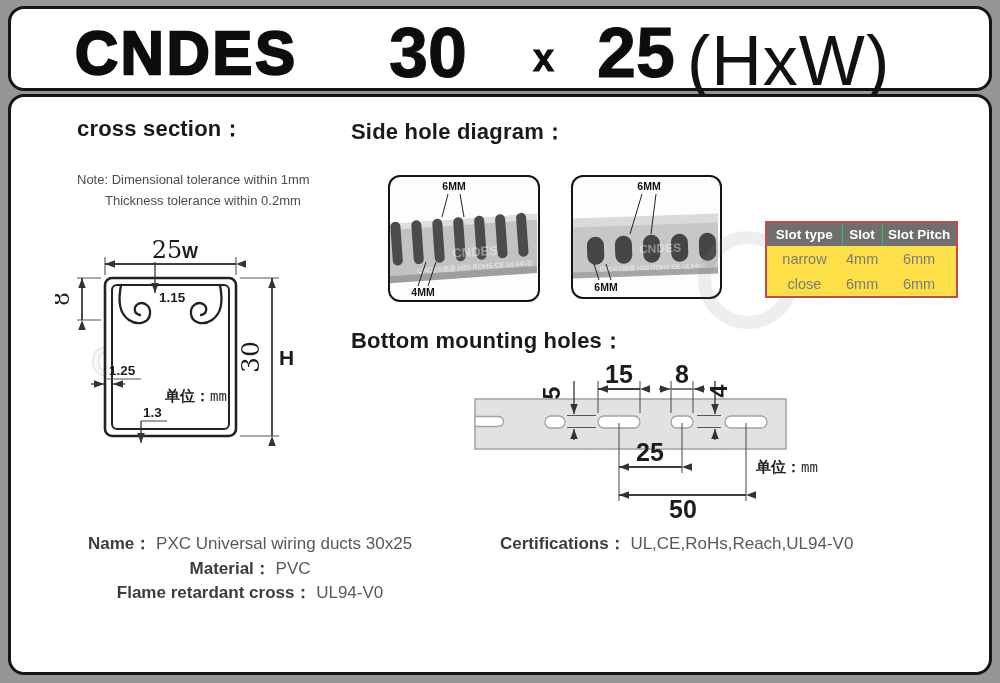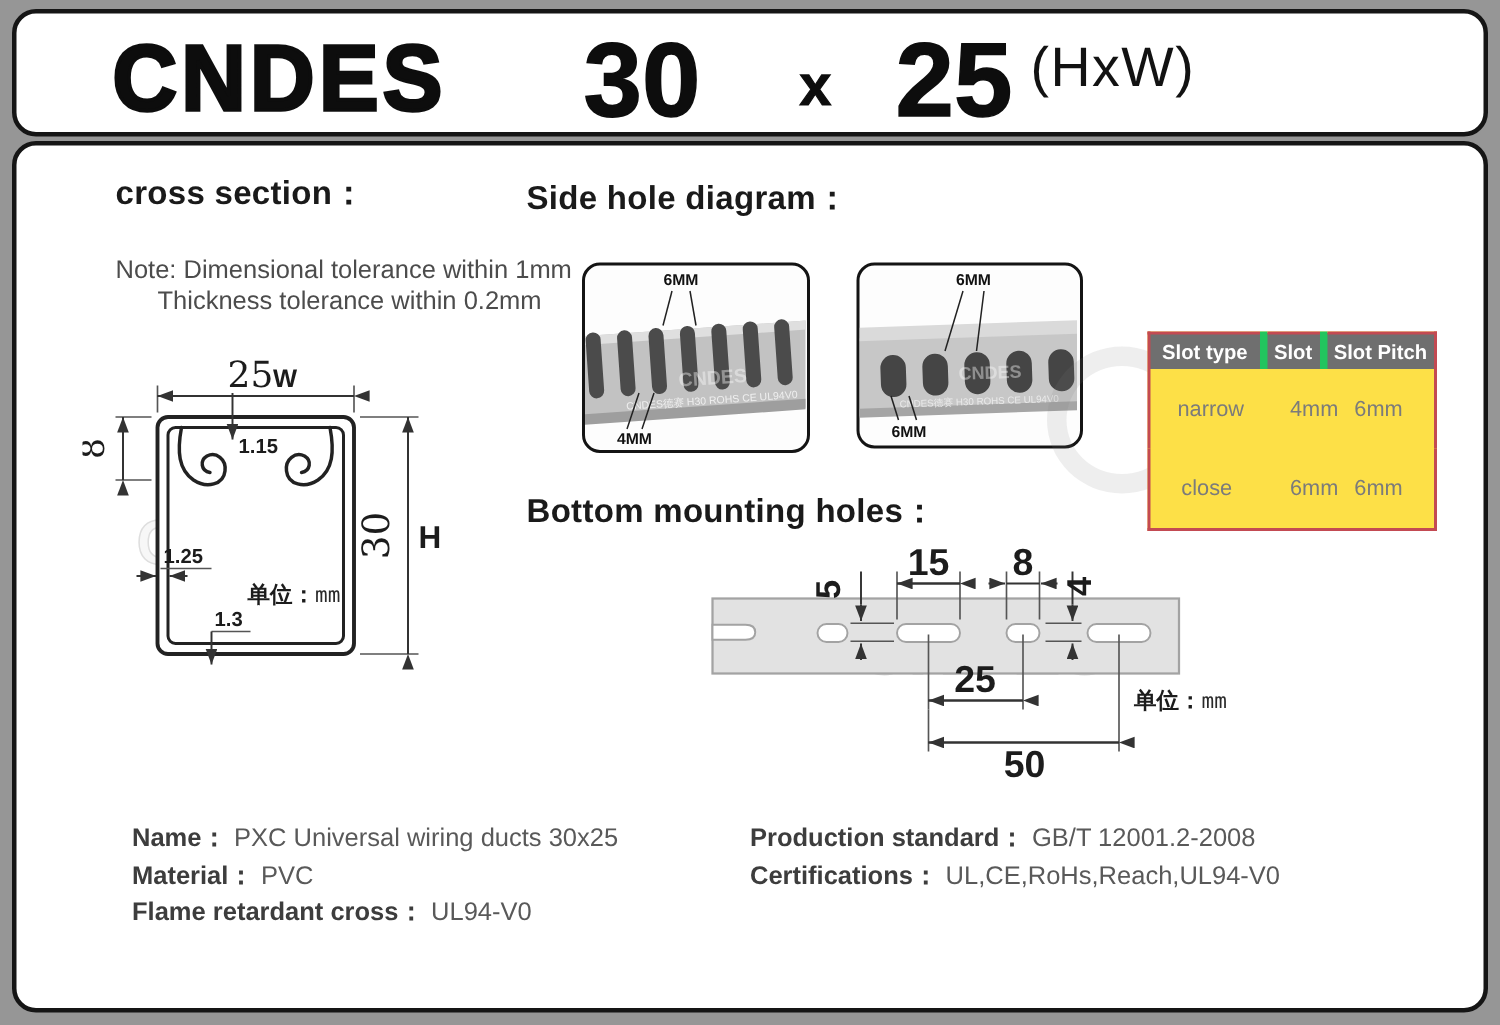--- a/index.html
+++ b/index.html
@@ -15,30 +15,30 @@
   #header-box{left:8px;top:6px;width:984px;height:85px;}
   #main-box{left:8px;top:94px;width:984px;height:581px;}
 
   
   .hd{position:absolute;color:#0d0d0d;line-height:1;white-space:nowrap;}
   .brand{left:64px;top:13px;font-size:62px;font-weight:700;letter-spacing:3px;
          -webkit-text-stroke:2.4px #0d0d0d;transform:scaleX(.96);transform-origin:left;}
   .size-h{left:378px;top:9px;font-size:70px;font-weight:700;-webkit-text-stroke:1px #0d0d0d;}
   .size-x{left:522px;top:30px;font-size:38px;font-weight:700;-webkit-text-stroke:.8px #0d0d0d;}
   .size-w{left:586px;top:9px;font-size:70px;font-weight:700;-webkit-text-stroke:1px #0d0d0d;}
-  .hxw{left:676px;top:17px;font-size:37px;font-weight:400;letter-spacing:1px;color:#121212;}
+  .hxw{left:676px;top:17px;font-size:70px;font-weight:400;letter-spacing:1px;color:#121212;}
 
   
   .sec-heading{position:absolute;font-size:22px;font-weight:800;color:#1a1a1a;
                letter-spacing:.2px;white-space:nowrap;}
   #heading-cross{left:66px;top:17px;}
   #heading-side{left:340px;top:20px;}
   #heading-bottom{left:340px;top:229px;}
 
-  .note{position:absolute;left:66px;top:72px;font-size:17px;color:#4c4c4c;line-height:21px;}
+  .note{position:absolute;left:66px;top:72px;font-size:13px;color:#4c4c4c;line-height:21px;}
   .note .l2{padding-left:28px;}
 
   
   #cross-svg{position:absolute;left:44px;top:134px;}
   #bottom-svg{position:absolute;left:422px;top:262px;}
 
   .photo-box{
     position:absolute;background:#fdfdfd;border:2.5px solid #141414;
     border-radius:12px;box-sizing:border-box;overflow:hidden;
   }
@@ -52,28 +52,28 @@
 
   
   #slot-table{
     position:absolute;left:754px;top:124px;width:191px;
     border-collapse:collapse;table-layout:fixed;
     border:2.5px solid #c34a52;background:#fde047;
     font-size:14px;color:#7b7b7b;text-align:center;
   }
   #slot-table th{
     background:#6f6f6f;color:#ffffff;font-weight:700;height:23px;
-    border-left:5px solid #22c55e;font-size:13.5px;padding:0;
+    border-left:1px solid #22c55e;font-size:13.5px;padding:0;
   }
   #slot-table th:first-child{border-left:none;}
-  #slot-table td{height:17px;padding:18px;font-size:14.5px;}
+  #slot-table td{height:17px;padding:4px;font-size:14.5px;}
   #slot-table col.c1{width:76px;} #slot-table col.c2{width:40px;} #slot-table col.c3{width:75px;}
 
   
-  .spec-block{position:absolute;top:450px;}
+  .spec-block{position:absolute;top:435px;text-align:center;}
   #specs-left{left:77px;}
   #specs-right{left:489px;}
   .spec-row{font-size:17px;line-height:24.6px;white-space:nowrap;}
   .spec-label{font-weight:700;color:#3d3d3d;}
   .spec-value{color:#595959;}
 
   
   .dimline{stroke:#333;stroke-width:1.3;fill:none;}
   .extline{stroke:#555;stroke-width:1.1;fill:none;}
   .dimtxt-serif{font-family:"DejaVu Serif",serif;fill:#1c1c1c;}
@@ -317,23 +317,19 @@
         <span class="spec-value">PVC</span>
       </div>
       <div class="spec-row">
         <span class="spec-label">Flame retardant cross：</span>
         <span class="spec-value">UL94-V0</span>
       </div>
     </div>
 
     <div id="specs-right" class="spec-block">
       <div class="spec-row">
-        <span class="spec-label">Production standard：</span>
-        <span class="spec-value">GB/T 12001.2-2008</span>
-      </div>
-      <div class="spec-row">
         <span class="spec-label">Certifications：</span>
         <span class="spec-value">UL,CE,RoHs,Reach,UL94-V0</span>
       </div>
     </div>
 
   </div>
 </div>
 
 </body></html>

